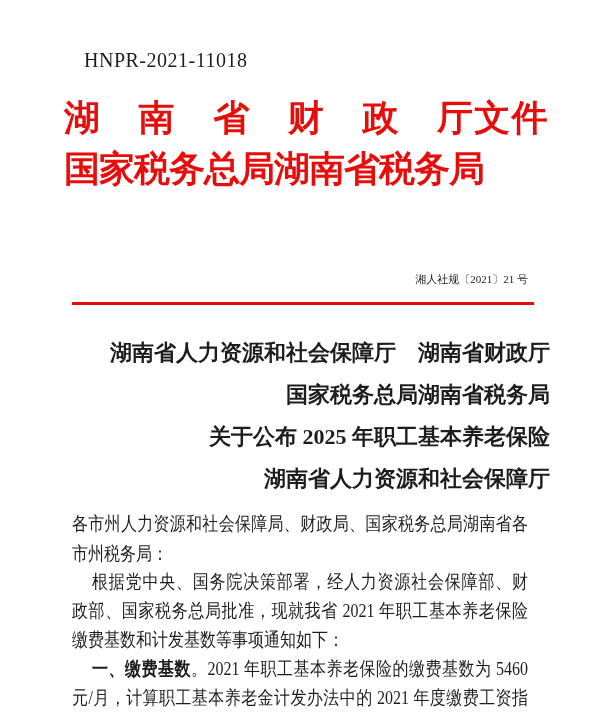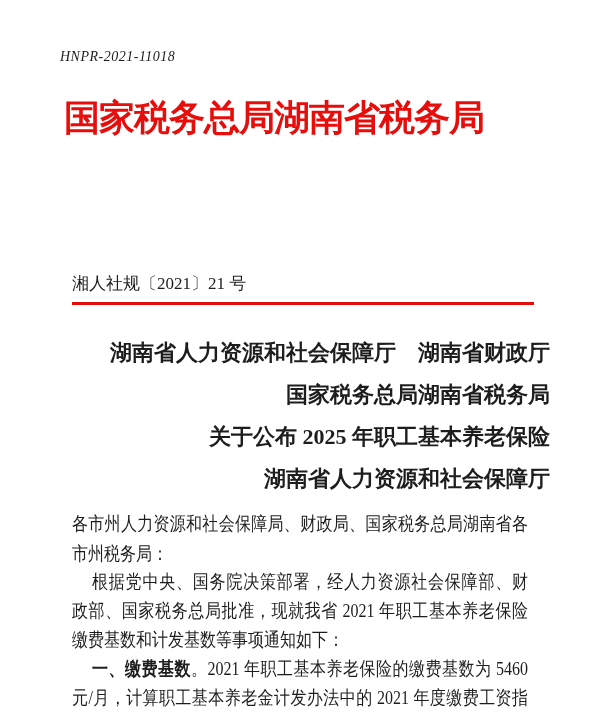--- a/index.html
+++ b/index.html
@@ -6,34 +6,34 @@
   .page {
     position:relative;
     width:600px; height:719px;
     margin:0 auto;
     background:#ffffff;
     overflow:hidden;
     font-family:"Liberation Serif","DejaVu Serif",serif;
     color:#1d1d1d;
   }
   .doc-code {
-    position:absolute; left:60px; top:49px;
-    font-size:14px; letter-spacing:.5px; white-space:nowrap;font-style:italic;
+    position:absolute; left:84px; top:49px;
+    font-size:20px; letter-spacing:.5px; white-space:nowrap;
   }
   .red-block {
     position:absolute; left:64px; top:93px; width:487px;
     color:#e60d0a; font-weight:bold; font-size:36px; line-height:51px;
     white-space:nowrap;
   }
   .red-l1 { letter-spacing:-3.5px; }
   .red-l2 { letter-spacing:1.3px; }
   .red-l3 { letter-spacing:-1px; }
   .doc-number {
     position:absolute; left:72px; top:272px; width:456px;
-    text-align:left; font-size:17px; white-space:nowrap;
+    text-align:right; font-size:11px; white-space:nowrap;
   }
   .red-rule {
     position:absolute; left:72px; top:302px; width:462px; height:3px;
     background:#e30b0b;
   }
   .title-block {
     position:absolute; left:50px; top:332px; width:500px;
     text-align:right; font-weight:bold; font-size:22px; line-height:42px;
   }
   .body-block {
@@ -46,20 +46,21 @@
   .b { font-weight:bold; }
 </style>
 </head>
 <body>
 
 <div class="page">
 
   <div class="doc-code">HNPR-2021-11018</div>
 
   <div class="red-block">
+    <div class="red-l2">湖 南 省 财 政 厅文件</div>
     <div class="red-l3">国家税务总局湖南省税务局</div>
   </div>
 
   <div class="doc-number">湘人社规〔2021〕21 号</div>
 
   <div class="red-rule"></div>
 
   <div class="title-block">
     <div>湖南省人力资源和社会保障厅　湖南省财政厅</div>
     <div>国家税务总局湖南省税务局</div>

